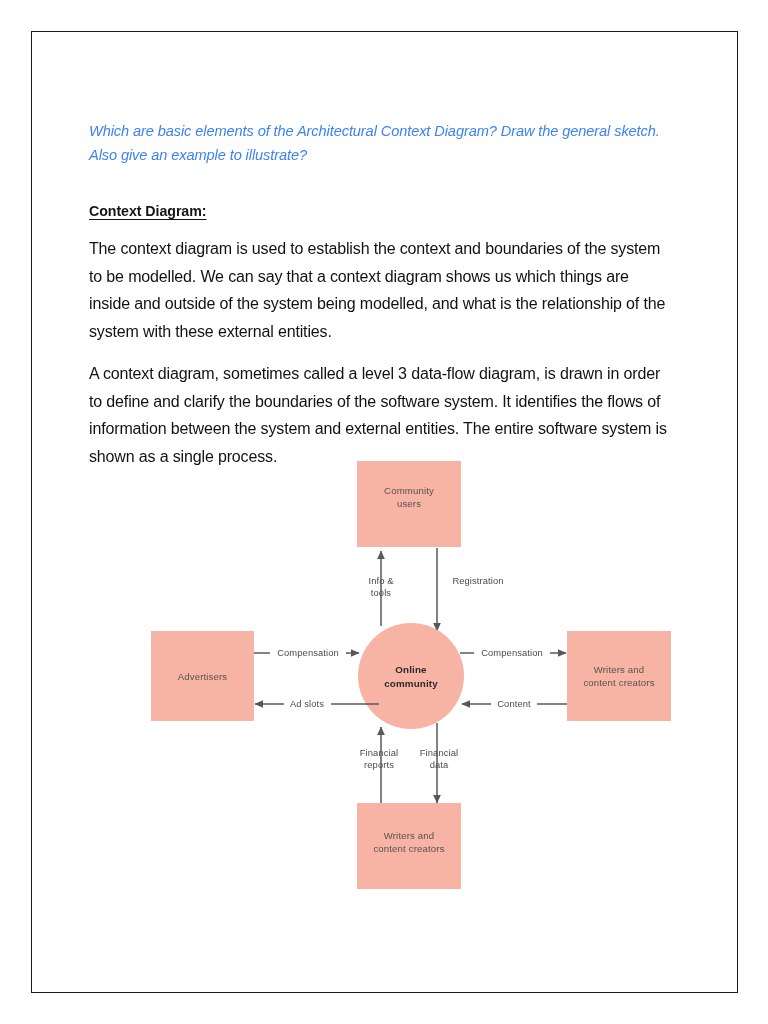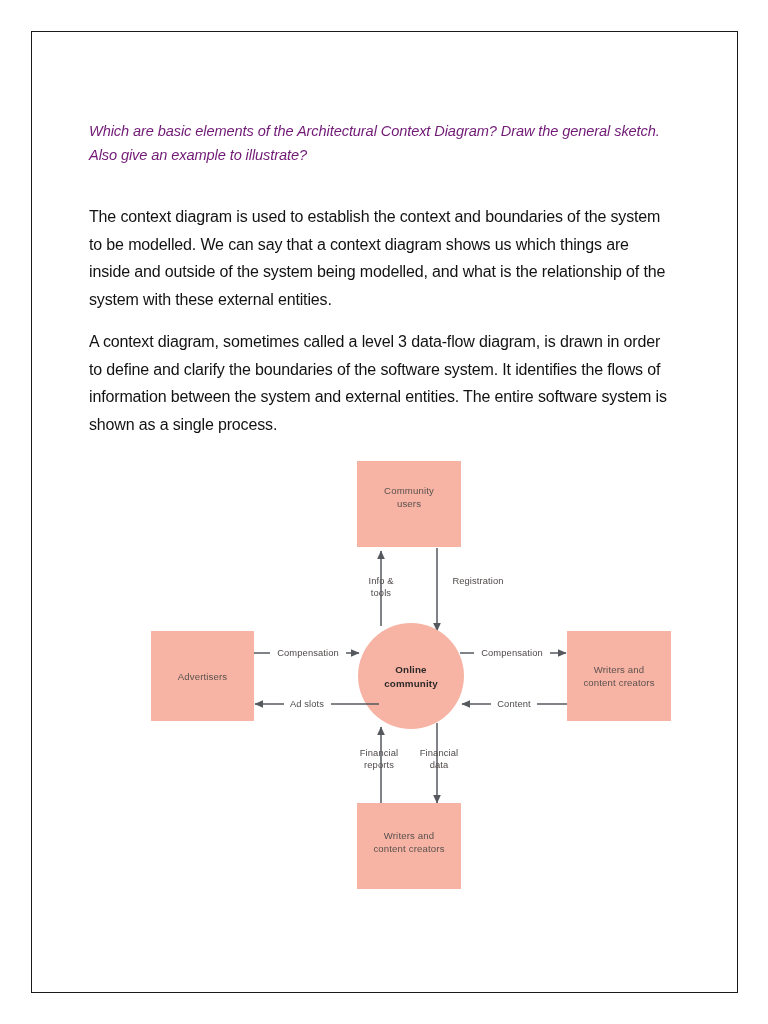--- a/index.html
+++ b/index.html
@@ -31,21 +31,21 @@
     left: 57px;
     top: 88px;
     width: 600px;
   }
 
   .question-block {
     font-family: "Liberation Sans", sans-serif;
     font-style: italic;
     font-size: 14.6px;
     line-height: 1.62;
-    color: #701a75;
+    color: #3b82f6;
     letter-spacing: -0.1px;
     margin: 0 0 36px 0;
     width: 592px;
   }
 
   .section-heading {
     font-family: "Liberation Sans", sans-serif;
     font-size: 14.2px;
     font-weight: bold;
     color: #161616;
@@ -100,20 +100,21 @@
 </style>
 </head>
 <body>
 
 <div class="page-sheet">
 
   <div class="doc-body">
 
     <p class="question-block">Which are basic elements of the Architectural Context Diagram? Draw the general sketch. Also give an example to illustrate?</p>
 
+    <h2 class="section-heading">Context Diagram:</h2>
 
     <p class="para">The context diagram is used to establish the context and boundaries of the system to be modelled. We can say that a context diagram shows us which things are inside and outside of the system being modelled, and what is the relationship of the system with these external entities.</p>
 
     <p class="para">A context diagram, sometimes called a level 3 data-flow diagram, is drawn in order to define and clarify the boundaries of the software system. It identifies the flows of information between the system and external entities. The entire software system is shown as a single process.</p>
 
   </div>
 
   <div class="diagram-wrap">
     <svg class="diagram-svg" viewBox="0 0 560 440" xmlns="http://www.w3.org/2000/svg">
 

